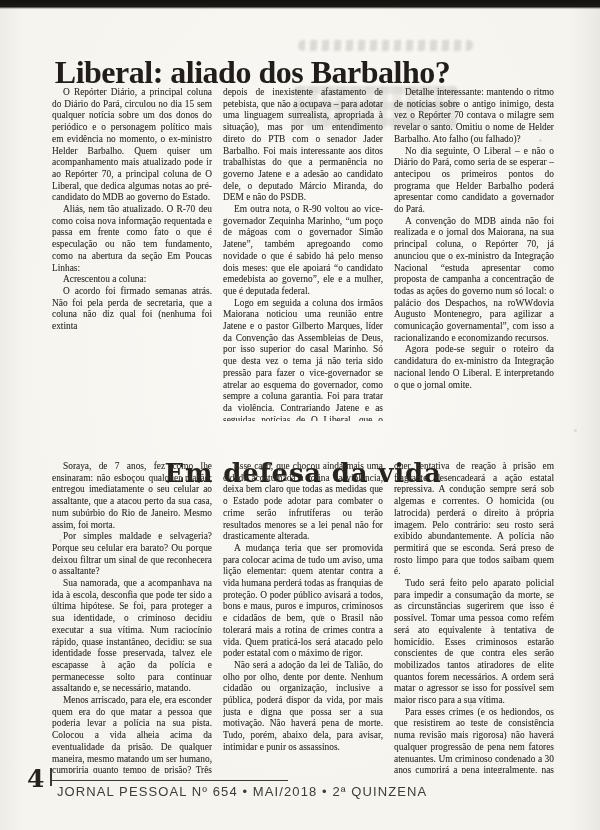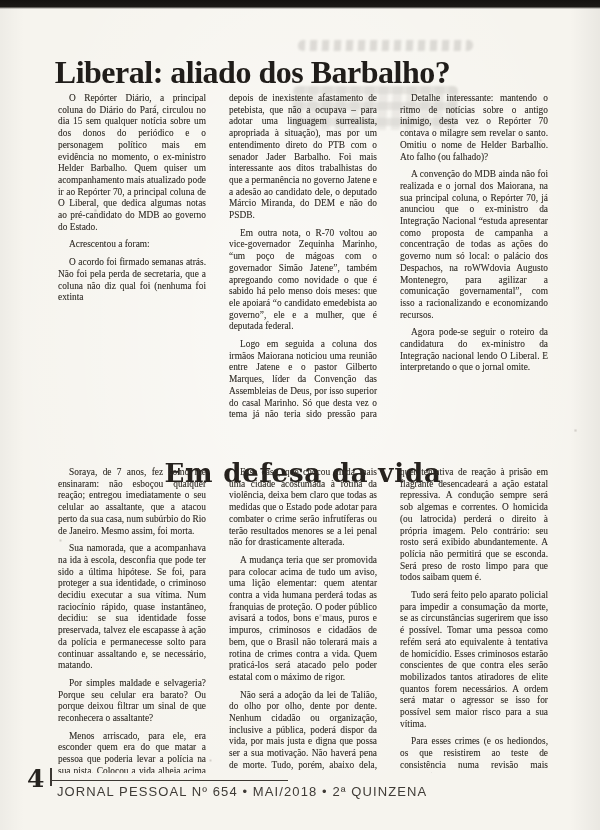--- a/index.html
+++ b/index.html
@@ -49,21 +49,21 @@
   .cols-a1{top:87px;height:334px;}
   .cols-a2{top:461px;height:312px;}
   .col{
     width:160px;height:100%;
     overflow:hidden;
     font-size:9.4px;
     line-height:11.7px;
     color:#332f29;
     text-shadow:0 0 0.4px rgba(51,47,41,.35);
   }
-  .col p{margin:6px;text-indent:11px;}
+  .col p{margin:0;text-indent:11px;}
   .col p.cont{text-indent:0;}
   
   .smudge{
     position:absolute;
     opacity:.16;
     filter:blur(1.3px);
     transform:scaleX(-1) skewX(3deg);
     pointer-events:none;
   }
   .smudge-1{
@@ -126,42 +126,44 @@
 
   <div class="smudge smudge-1"></div>
   <div class="smudge smudge-2"></div>
   <div class="speckles"></div>
 
   <h1 class="headline">Liberal: aliado dos Barbalho?</h1>
 
   <div class="cols cols-a1">
     <div class="col">
         <p>O Repórter Diário, a principal coluna do Diário do Pará, circulou no dia 15 sem qualquer notícia sobre um dos donos do periódico e o personagem político mais em evidência no momento, o ex-ministro Helder Barbalho. Quem quiser um acompanhamento mais atualizado pode ir ao Repórter 70, a principal coluna de O Liberal, que dedica algumas notas ao pré-candidato do MDB ao governo do Estado.</p>
-        <p>Acrescentou a foram:</p>
+        <p>Aliás, nem tão atualizado. O R-70 deu como coisa nova informação requentada e passa em frente como fato o que é especulação ou não tem fundamento, como na abertura da seção Em Poucas Linhas:</p>
+        <p>Acrescentou a coluna:</p>
         <p>O acordo foi firmado semanas atrás. Não foi pela perda de secretaria, que a coluna não diz qual foi (nenhuma foi extinta</p>
       </div>
     <div class="col">
         <p class="cont">depois de inexistente afastamento de petebista, que não a ocupava – para adotar uma linguagem surrealista, apropriada à situação), mas por um entendimento direto do PTB com o senador Jader Barbalho. Foi mais interessante aos ditos trabalhistas do que a permanência no governo Jatene e a adesão ao candidato dele, o deputado Márcio Miranda, do DEM e não do PSDB.</p>
-        <p>Em outra nota, o R-70 voltou ao vice-governador Zequinha Marinho, “um poço de mágoas com o governador Simão Jatene”, também apregoando como novidade o que é sabido há pelo menso dois meses: que ele apoiará “o candidato emedebista ao governo”, ele e a mulher, que é deputada federal.</p>
+        <p>Em outra nota, o R-90 voltou ao vice-governador Zequinha Marinho, “um poço de mágoas com o governador Simão Jatene”, também apregoando como novidade o que é sabido há pelo menso dois meses: que ele apoiará “o candidato emedebista ao governo”, ele e a mulher, que é deputada federal.</p>
         <p>Logo em seguida a coluna dos irmãos Maiorana noticiou uma reunião entre Jatene e o pastor Gilberto Marques, líder da Convenção das Assembleias de Deus, por isso superior do casal Marinho. Só que desta vez o tema já não teria sido pressão para fazer o vice-governador se atrelar ao esquema do governador, como sempre a coluna garantia. Foi para tratar da violência. Contrariando Jatene e as seguidas notícias de O Liberal, que o queriam fora do cargo para liberar o governador, Marinho permaneceu na vice-governadoria.</p>
       </div>
     <div class="col">
         <p>Detalhe interessante: mantendo o ritmo de notícias sobre o antigo inimigo, desta vez o Repórter 70 contava o milagre sem revelar o santo. Omitiu o nome de Helder Barbalho. Ato falho (ou falhado)?</p>
+        <p>No dia seguinte, O Liberal – e não o Diário do Pará, como seria de se esperar – antecipou os primeiros pontos do programa que Helder Barbalho poderá apresentar como candidato a governador do Pará.</p>
         <p>A convenção do MDB ainda não foi realizada e o jornal dos Maiorana, na sua principal coluna, o Repórter 70, já anunciou que o ex-ministro da Integração Nacional “estuda apresentar como proposta de campanha a concentração de todas as ações do governo num só local: o palácio dos Despachos, na roWWdovia Augusto Montenegro, para agilizar a comunicação governamental”, com isso a racionalizando e economizando recursos.</p>
         <p>Agora pode-se seguir o roteiro da candidatura do ex-ministro da Integração nacional lendo O Liberal. E interpretando o que o jornal omite.</p>
       </div>
   </div>
 
   <h2 class="section-headline">Em defesa da vida</h2>
 
   <div class="cols cols-a2">
     <div class="col">
         <p>Soraya, de 7 anos, fez como lhe ensinaram: não esboçou qualquer reação; entregou imediatamente o seu celular ao assaltante, que a atacou perto da sua casa, num subúrbio do Rio de Janeiro. Mesmo assim, foi morta.</p>
+        <p>Por simples maldade e selvageria? Porque seu celular era barato? Ou porque deixou filtrar um sinal de que reconhecera o assaltante?</p>
         <p>Sua namorada, que a acompanhava na ida à escola, desconfia que pode ter sido a última hipótese. Se foi, para proteger a sua identidade, o criminoso decidiu executar a sua vítima. Num raciocínio rápido, quase instantâneo, decidiu: se sua identidade fosse preservada, talvez ele escapasse à ação da polícia e permanecesse solto para continuar assaltando e, se necessário, matando.</p>
-        <p>Por simples maldade e selvageria? Porque seu celular era barato? Ou porque deixou filtrar um sinal de que reconhecera o assaltante?</p>
         <p>Menos arriscado, para ele, era esconder quem era do que matar a pessoa que poderia levar a polícia na sua pista. Colocou a vida alheia acima da eventualidade da prisão. De qualquer maneira, mesmo matando um ser humano, cumpriria quanto tempo de prisão? Três anos? Quem sabe, menos? Descartou o bem mais nobre da existência, que não pode</p>
       </div>
     <div class="col">
         <p>Esse caso, que chocou ainda mais uma cidade acostumada à rotina da violência, deixa bem claro que todas as medidas que o Estado pode adotar para combater o crime serão infrutíferas ou terão resultados menores se a lei penal não for drasticamente alterada.</p>
         <p>A mudança teria que ser promovida para colocar acima de tudo um aviso, uma lição elementar: quem atentar contra a vida humana perderá todas as franquias de proteção. O poder público avisará a todos, bons e maus, puros e impuros, criminosos e cidadãos de bem, que o Brasil não tolerará mais a rotina de crimes contra a vida. Quem praticá-los será atacado pelo poder estatal com o máximo de rigor.</p>
         <p>Não será a adoção da lei de Talião, do olho por olho, dente por dente. Nenhum cidadão ou organização, inclusive a pública, poderá dispor da vida, por mais justa e digna que possa ser a sua motivação. Não haverá pena de morte. Tudo, porém, abaixo dela, para avisar, intimidar e punir os assassinos.</p>
       </div>
     <div class="col">
         <p class="cont">quer tentativa de reação à prisão em flagrante desencadeará a ação estatal repressiva. A condução sempre será sob algemas e correntes. O homicida (ou latrocida) perderá o direito à própria imagem. Pelo contrário: seu rosto será exibido abundantemente. A polícia não permitirá que se esconda. Será preso de rosto limpo para que todos saibam quem é.</p>
         <p>Tudo será feito pelo aparato policial para impedir a consumação da morte, se as circunstâncias sugerirem que isso é possível. Tomar uma pessoa como refém será ato equivalente à tentativa de homicídio. Esses criminosos estarão conscientes de que contra eles serão mobilizados tantos atiradores de elite quantos forem necessários. A ordem será matar o agressor se isso for possível sem maior risco para a sua vítima.</p>

